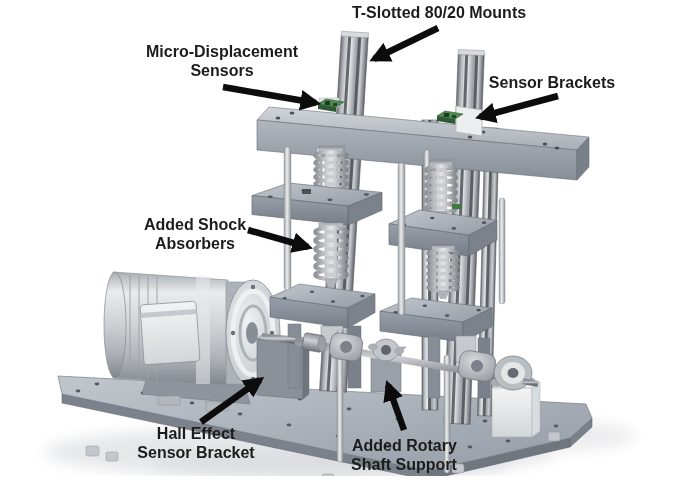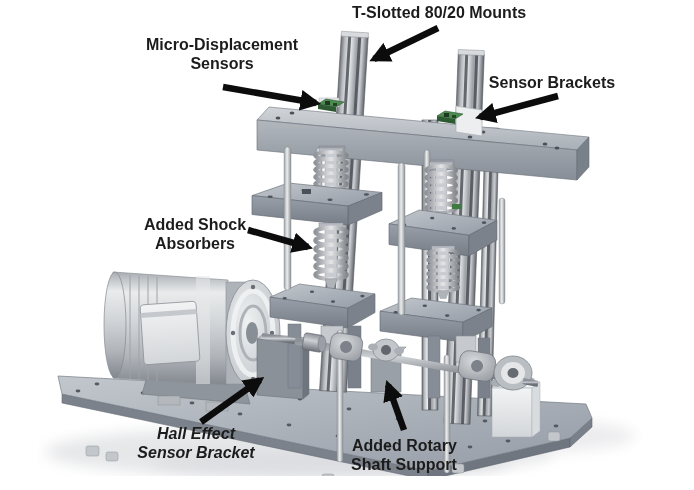--- a/index.html
+++ b/index.html
@@ -319,26 +319,26 @@
       <line x1="223" y1="87" x2="316" y2="103" marker-end="url(#ah)"></line>
       <line x1="558" y1="96" x2="480" y2="117" marker-end="url(#ah)"></line>
       <line x1="248" y1="230" x2="308" y2="247" marker-end="url(#ah)"></line>
       <line x1="201" y1="422" x2="260" y2="380" marker-end="url(#ah)"></line>
       <line x1="404" y1="430" x2="388" y2="385" marker-end="url(#ah)"></line>
     </g>
   </svg>
 
   <div class="label" style="left:439px;top:3px;">T-Slotted 80/20 Mounts</div>
 
-  <div class="label" style="left:222px;top:35px;">Micro-Displacement
+  <div class="label" style="left:222px;top:42px;">Micro-Displacement
 Sensors</div>
 
   <div class="label" style="left:552px;top:73px;">Sensor Brackets</div>
 
   <div class="label" style="left:195px;top:215px;">Added Shock
 Absorbers</div>
 
-  <div class="label" style="left:196px;top:424px;font-style:italic;">Hall Effect
+  <div class="label" style="left:196px;top:424px;">Hall Effect
 Sensor Bracket</div>
 
   <div class="label" style="left:404px;top:436px;text-align:right;">Added Rotary
 Shaft Support</div>
 </div>
 
 </body></html>

